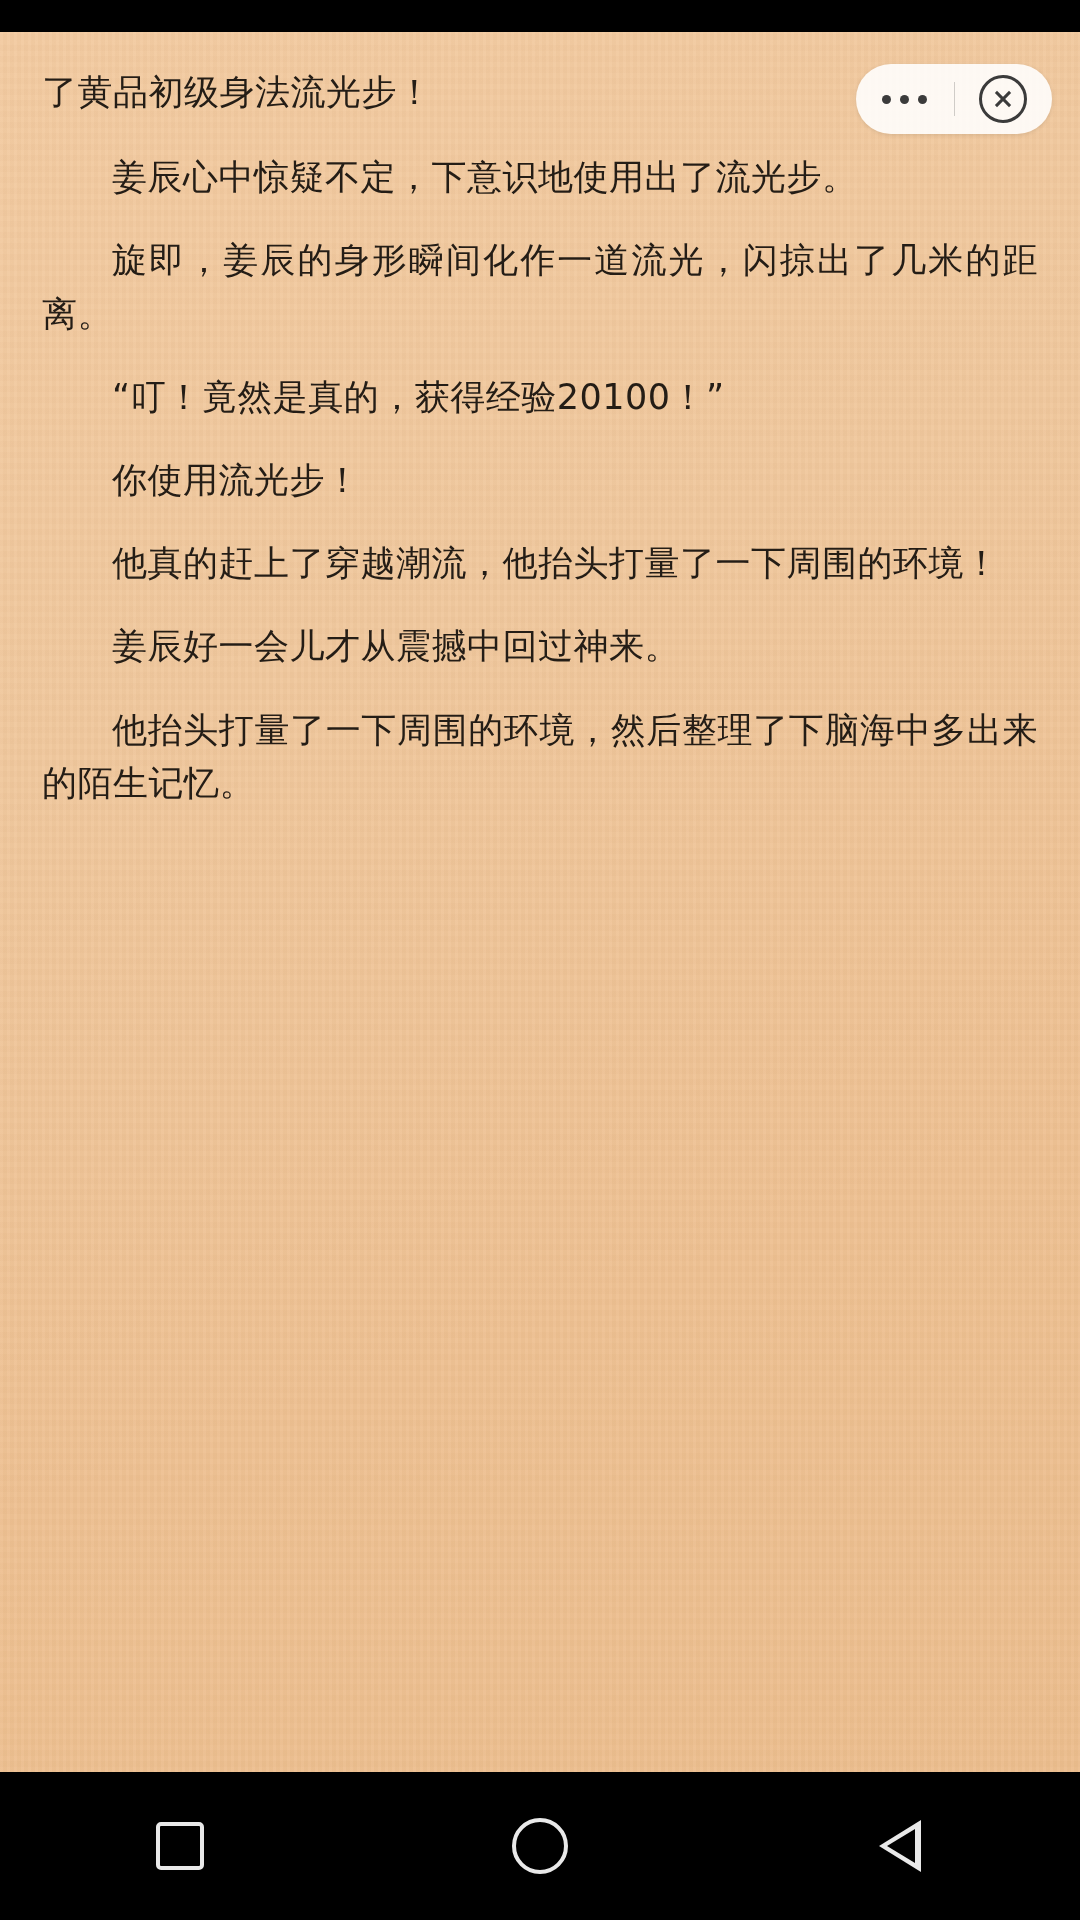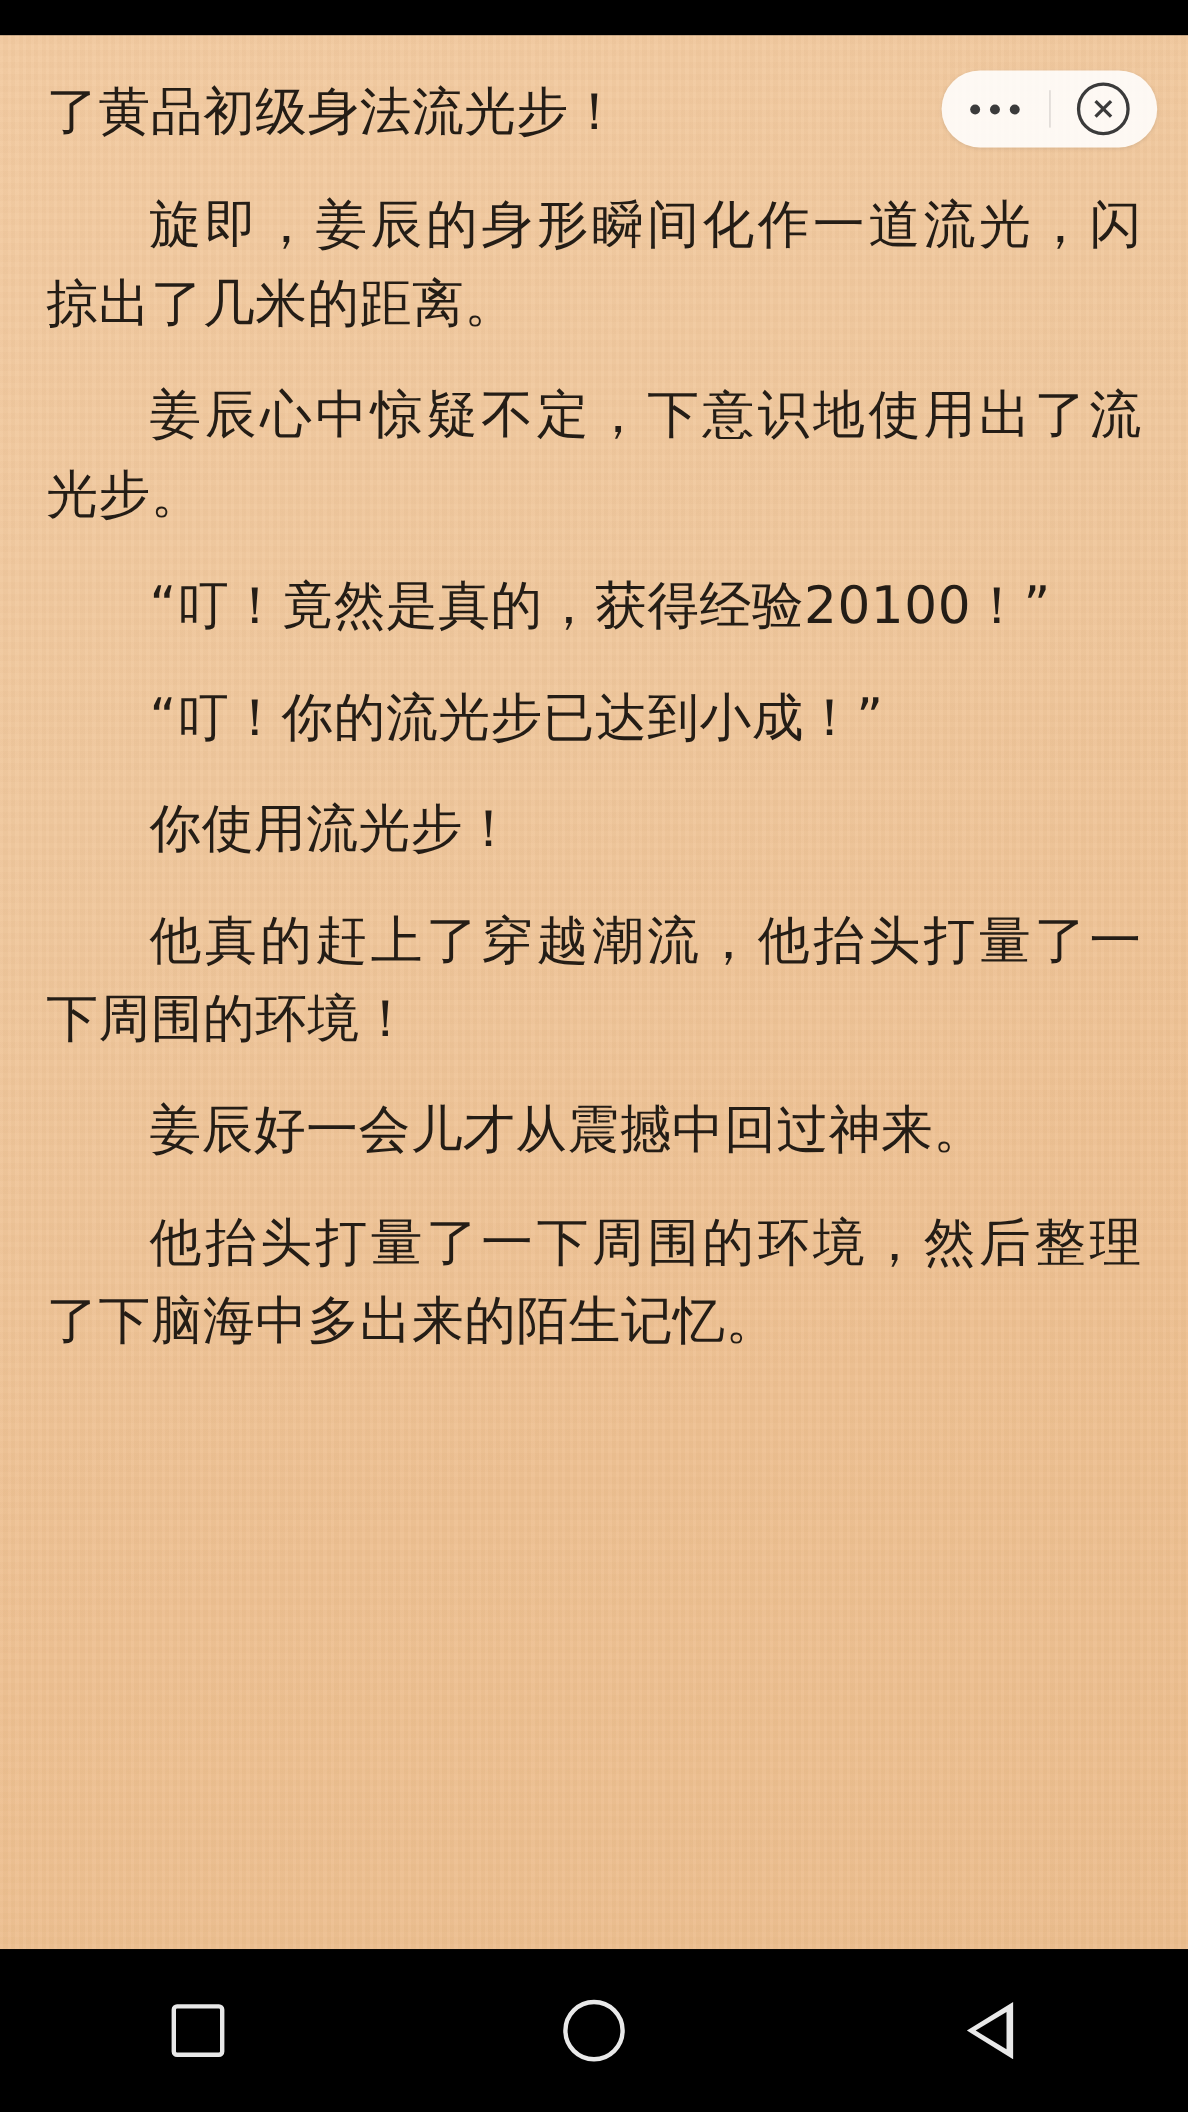--- a/index.html
+++ b/index.html
@@ -48,21 +48,21 @@
     pointer-events: none;
   }
   .text-body {
     position: absolute;
     top: 0;
     left: 0;
     width: 1080px;
     padding: 34px 42px 0 42px;
     box-sizing: border-box;
     color: #241d16;
-    font-size: 47px;
+    font-size: 35px;
     line-height: 1.52;
     letter-spacing: 0.5px;
     font-family: "DejaVu Sans", "Liberation Sans", sans-serif;
     font-weight: 500;
   }
   .para {
     margin: 0 0 30px 0;
     text-align: justify;
   }
   .para.indent {
@@ -185,24 +185,23 @@
 
 <div class="phone">
 
   <div class="status-strip"></div>
 
   <div class="reader">
     <div class="paper-texture"></div>
 
     <div class="text-body">
       <p class="para first">了黄品初级身法流光步！</p>
+      <p class="para indent">姜辰心中惊疑不定，下意识地使用出了流光步。</p>
       <p class="para indent">旋即，姜辰的身形瞬间化作一道流光，闪掠出了几米的距离。</p>
-      <p class="para indent">姜辰心中惊疑不定，下意识地使用出了流光步。</p>
       <p class="para indent">“叮！竟然是真的，获得经验20100！”</p>
-      <p class="para indent">“叮！你的流光步已达到小成！”</p>
       <p class="para indent">你使用流光步！</p>
       <p class="para indent">他真的赶上了穿越潮流，他抬头打量了一下周围的环境！</p>
       <p class="para indent">姜辰好一会儿才从震撼中回过神来。</p>
       <p class="para indent">他抬头打量了一下周围的环境，然后整理了下脑海中多出来的陌生记忆。</p>
     </div>
 
     <div class="capsule">
       <div class="half">
         <span class="dots">
           <i></i>

